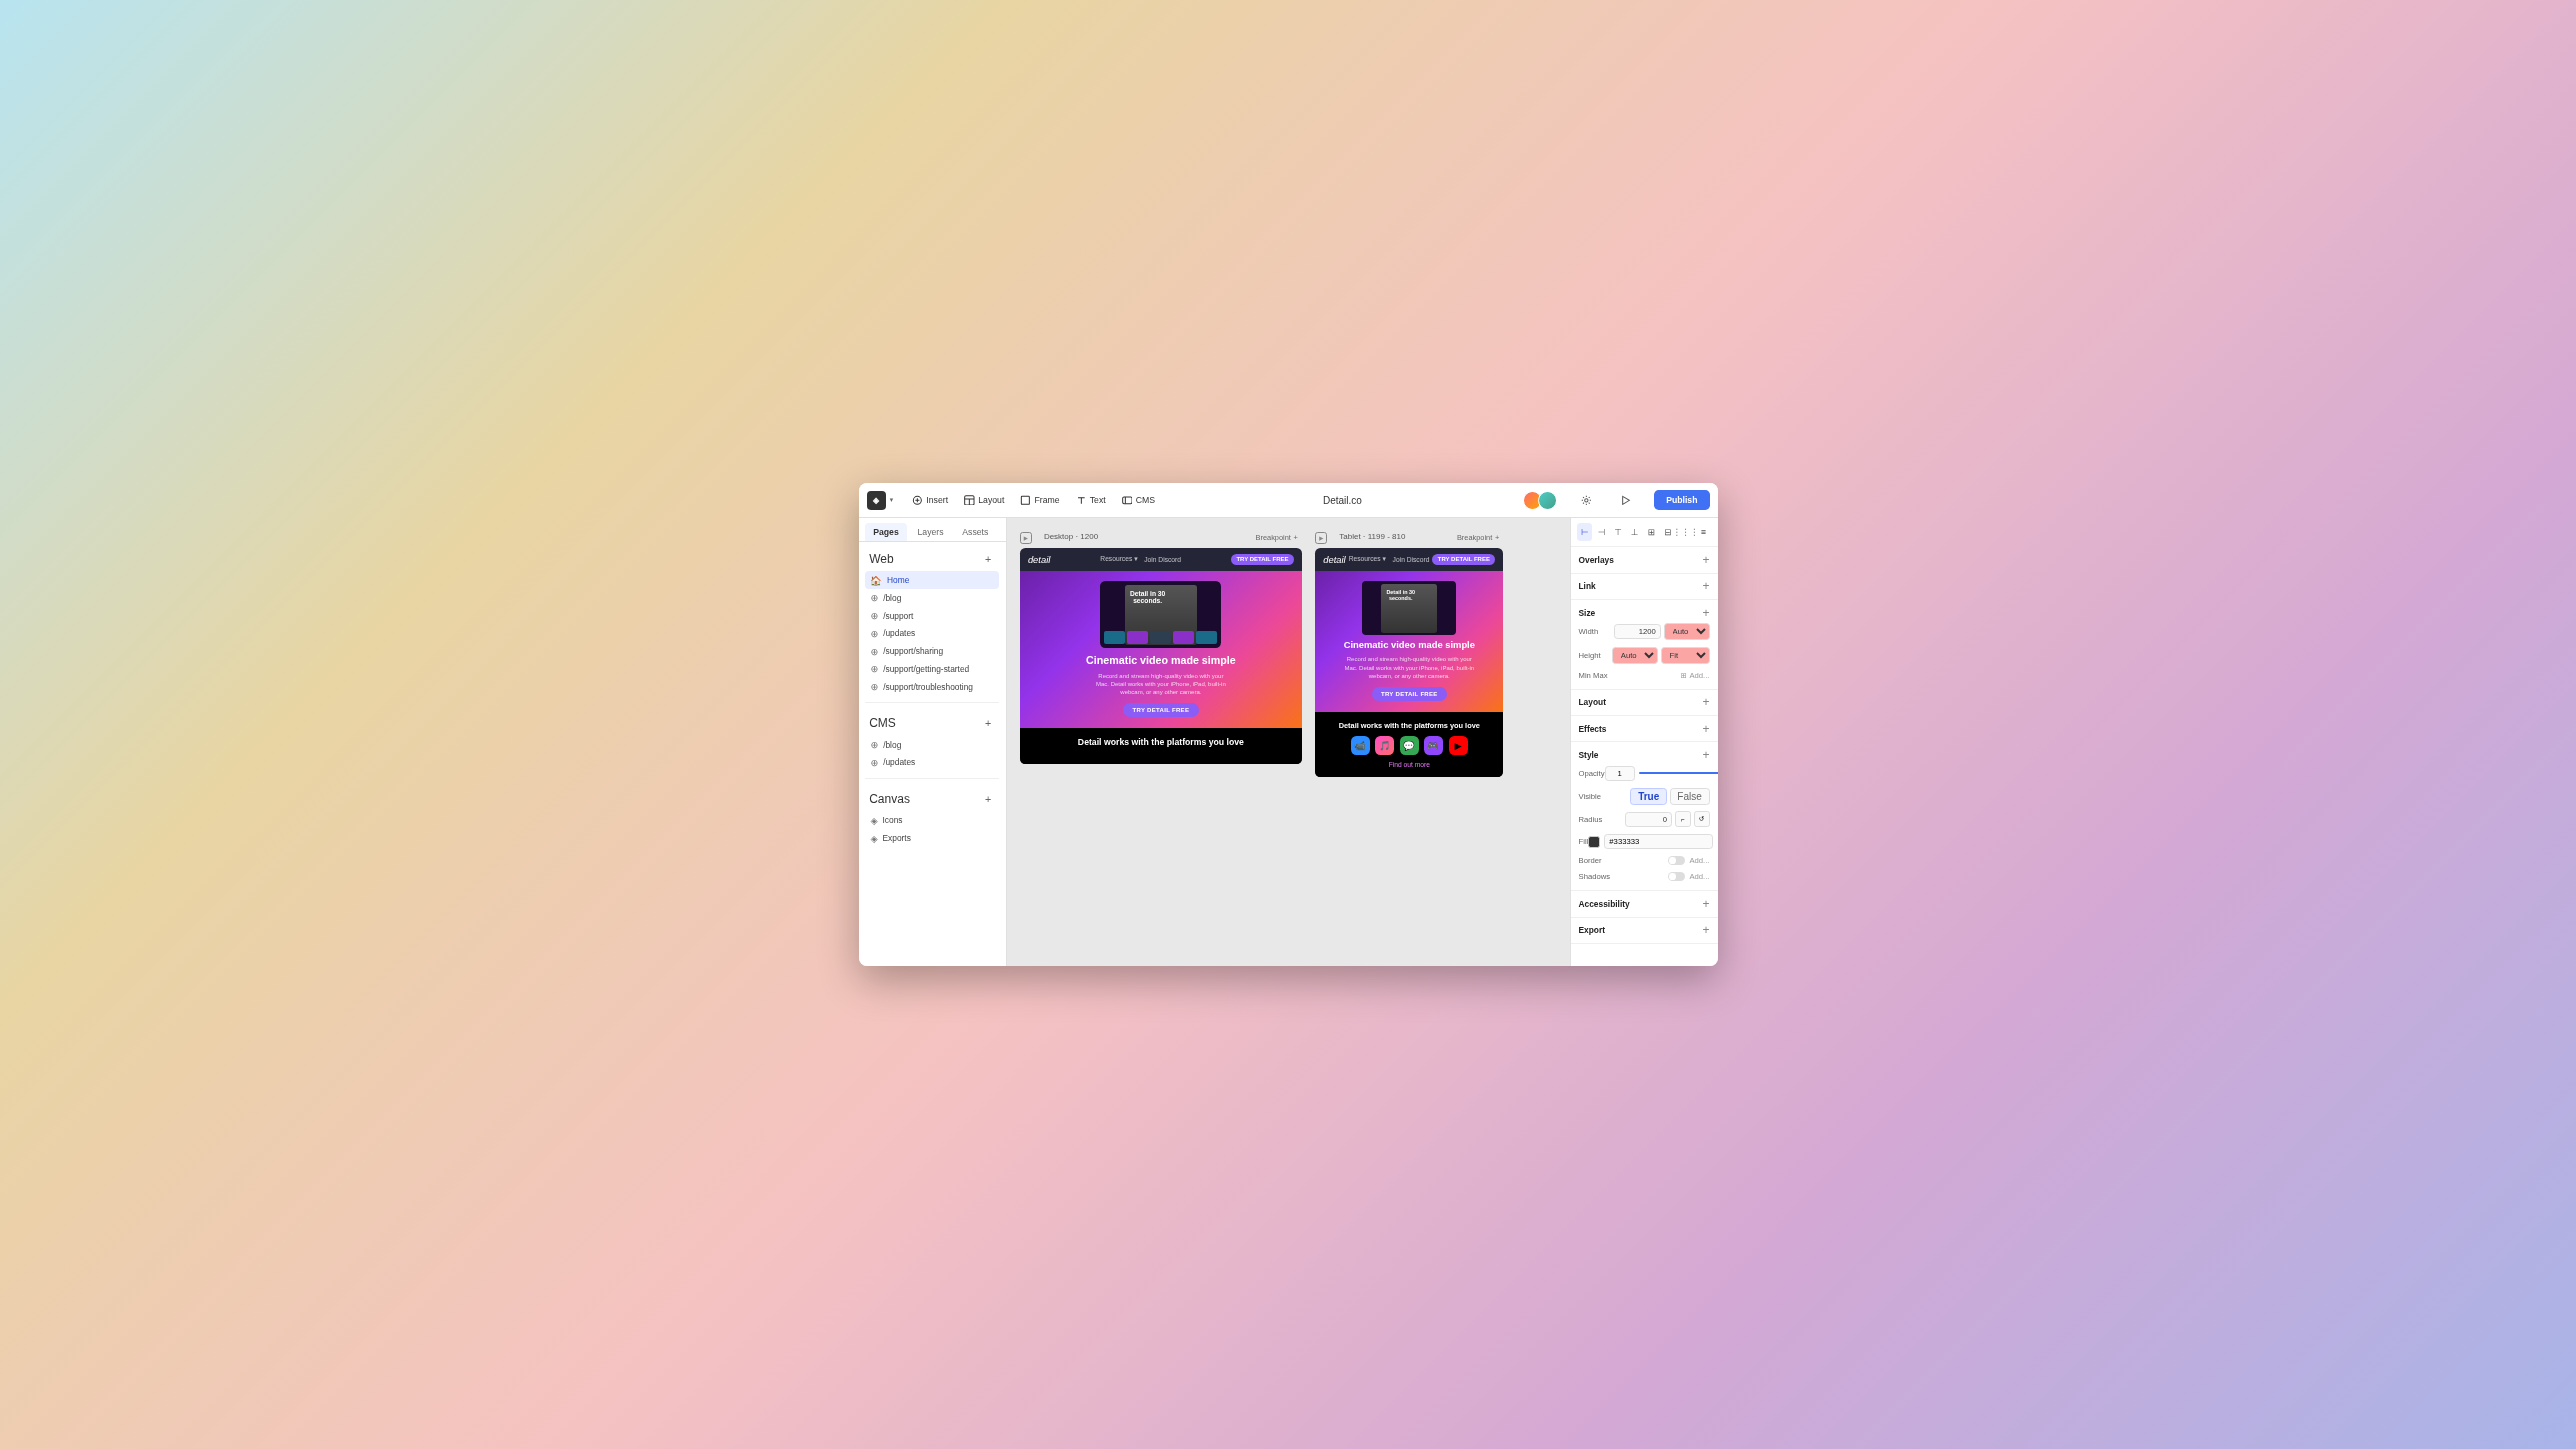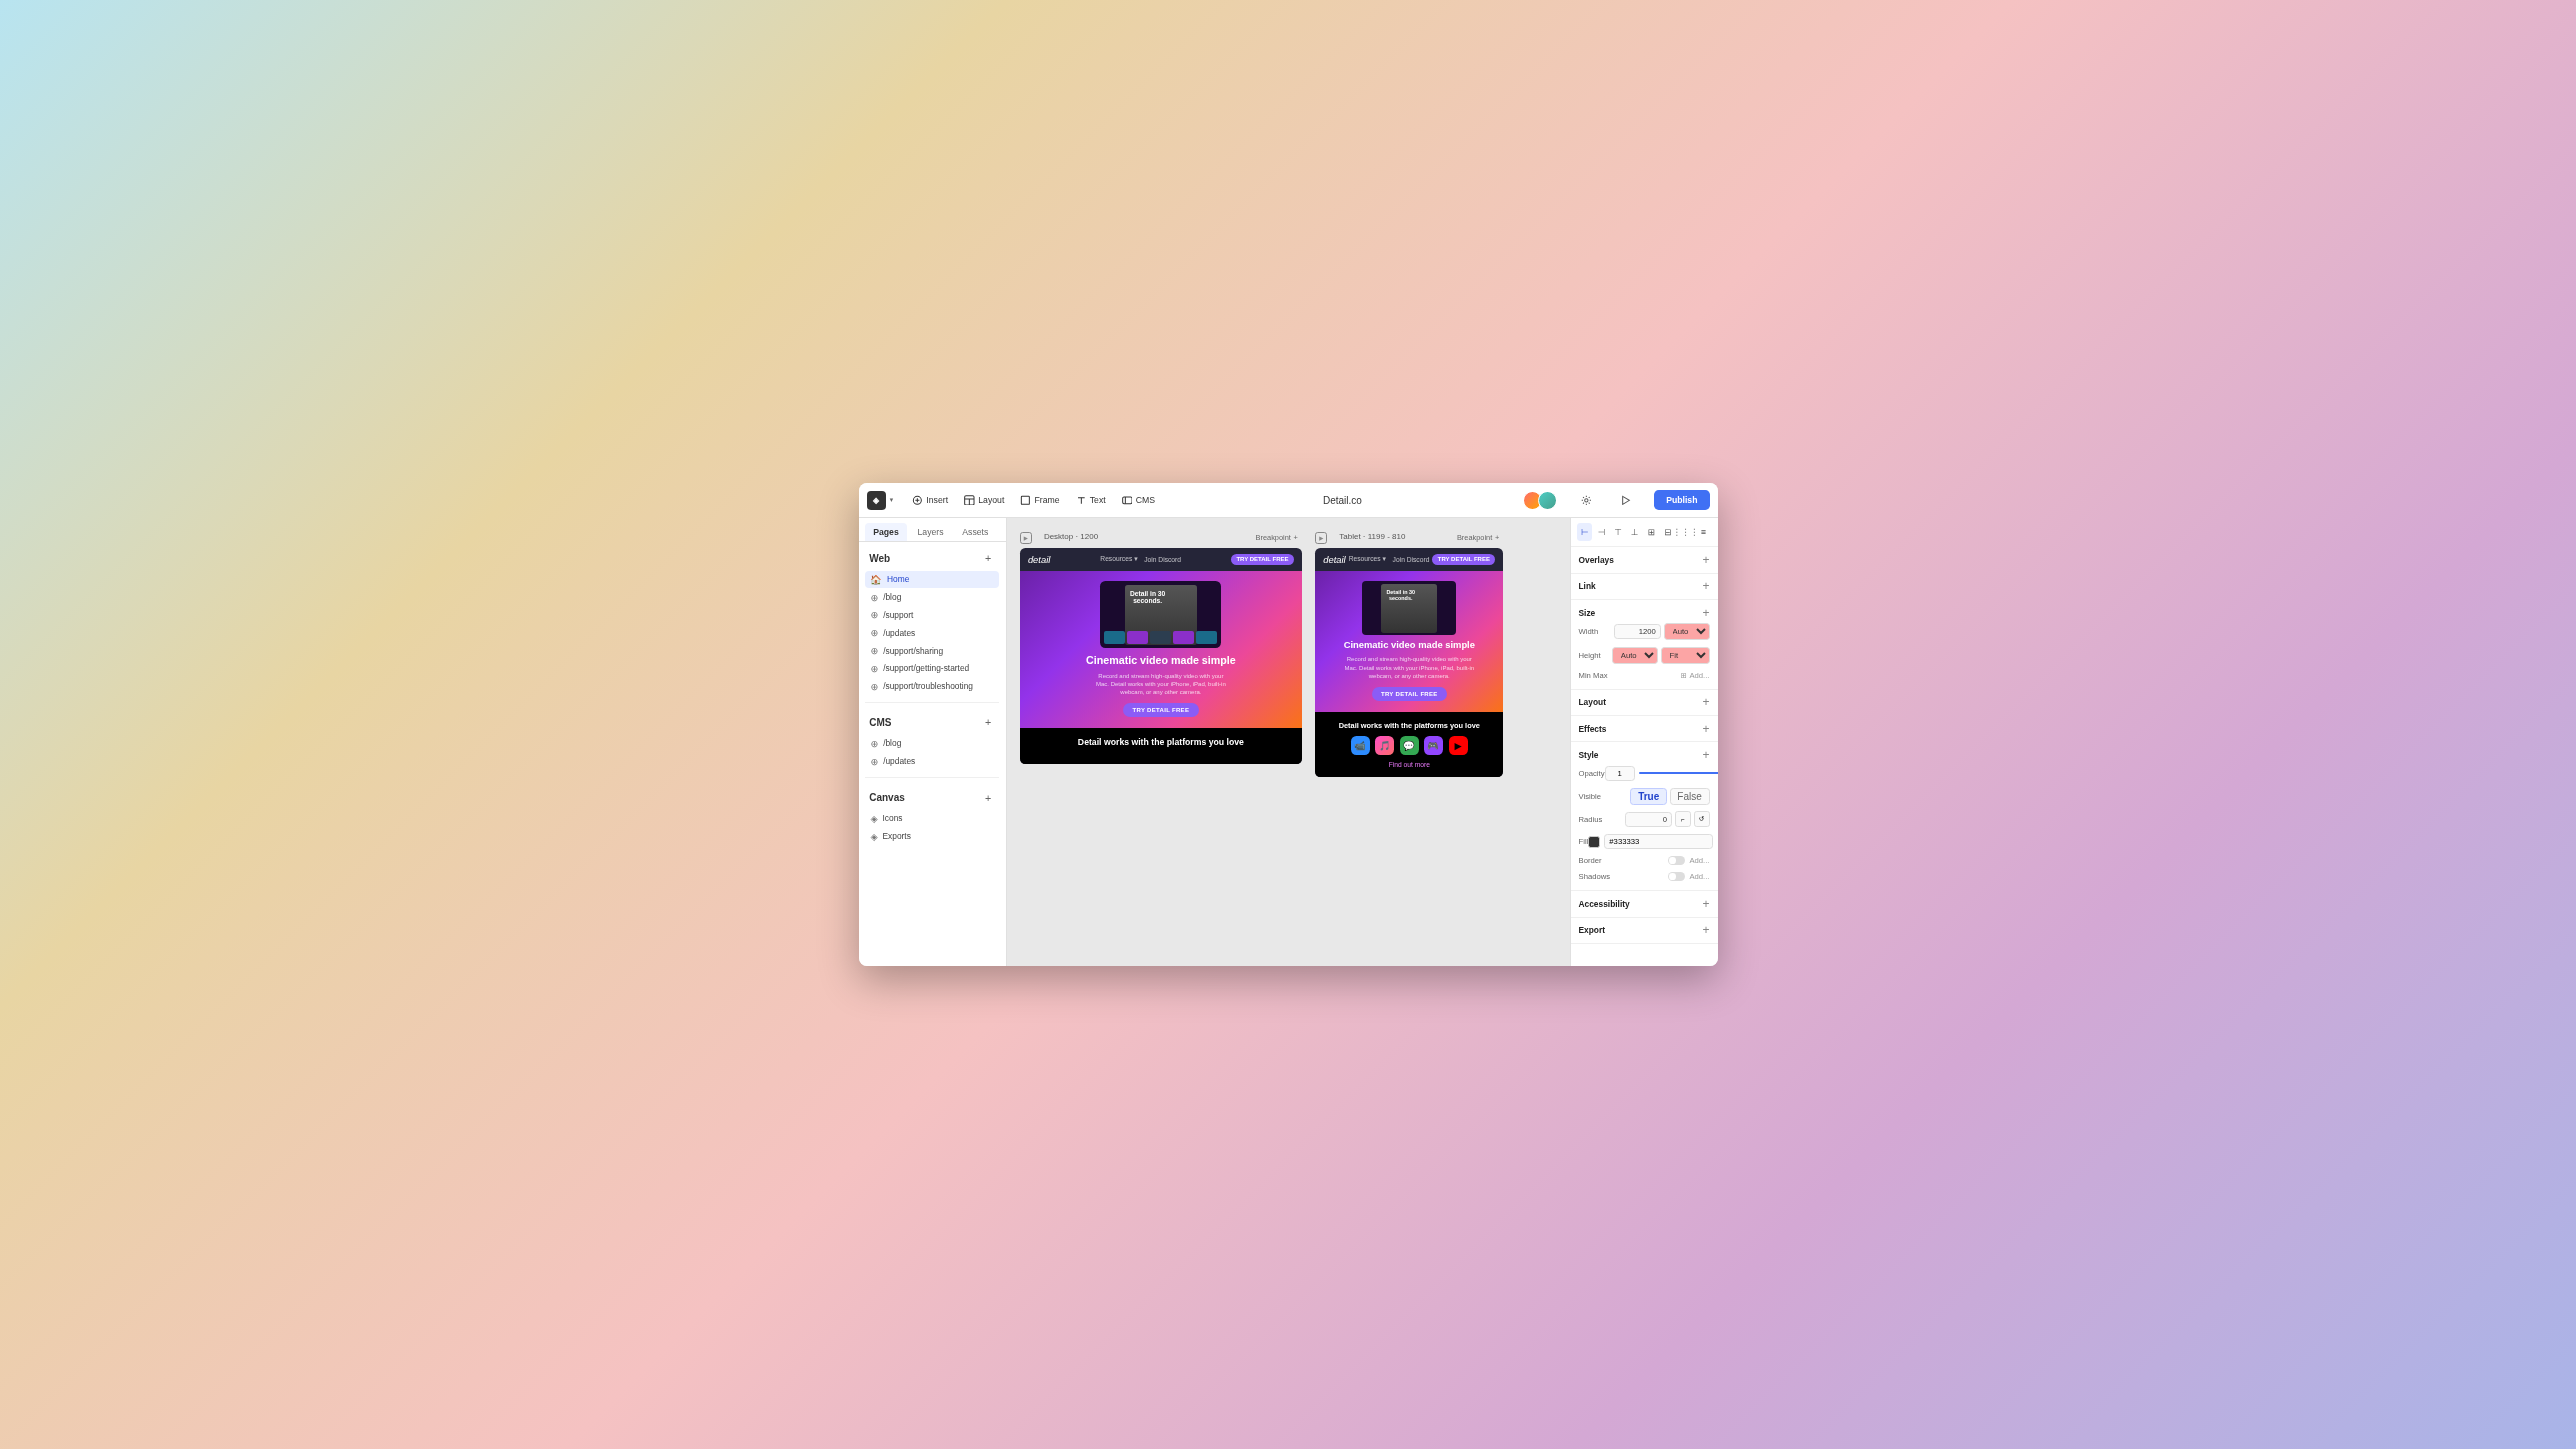--- a/index.html
+++ b/index.html
@@ -161,22 +161,22 @@
       padding: 6.7px 6.7px 2.7px;
     }
     .sidebar-section-header {
       display: flex;
       align-items: center;
       justify-content: space-between;
       padding: 2.7px 4px;
       margin-bottom: 2.7px;
     }
     .sidebar-section-title {
-      font-size: 10px;
-      font-weight: 700;
+      font-size: 12px;
+      font-weight: 400;
       color: #333;
     }
     .sidebar-add-btn {
       width: 13.4px;
       height: 13.4px;
       display: flex;
       align-items: center;
       justify-content: center;
       cursor: pointer;
       color: #666;

